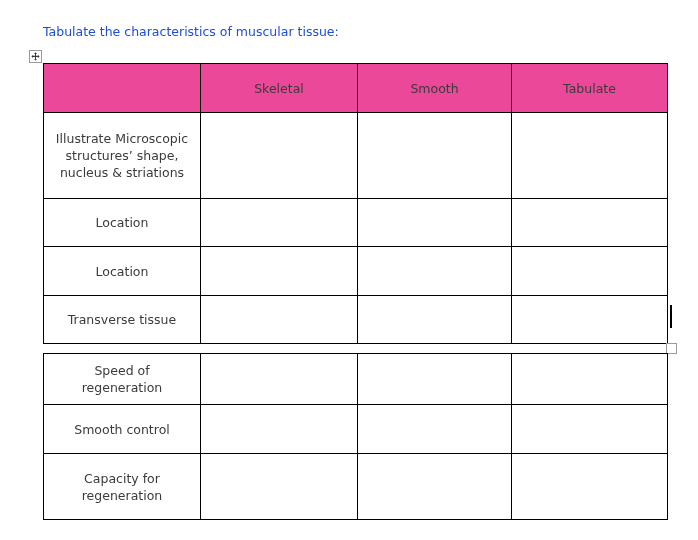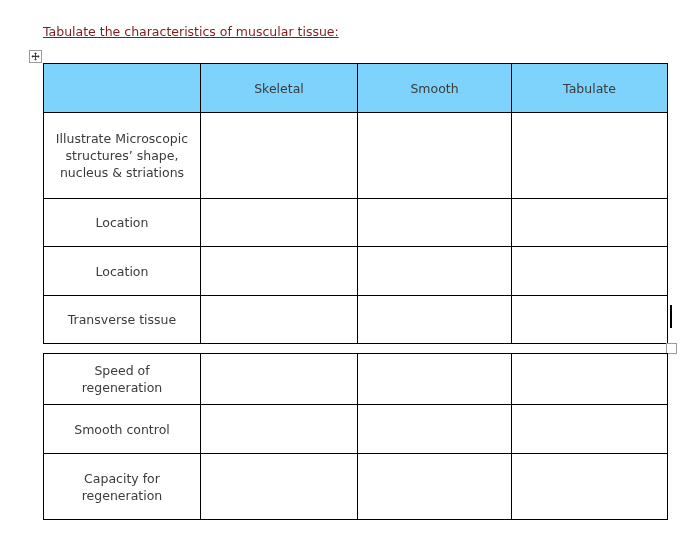--- a/index.html
+++ b/index.html
@@ -17,23 +17,22 @@
     -webkit-font-smoothing: antialiased;
   }
 
   
   #doc-prompt {
     position: absolute;
     left: 43px;
     top: 24px;
     font-size: 12.5px;
     line-height: 16px;
-    color: #7f1d1d;
+    color: #1d4ed8;
     white-space: nowrap;
-    text-decoration: underline;
   }
 
   
   #table-move-handle {
     position: absolute;
     left: 29px;
     top: 50px;
     width: 13px;
     height: 13px;
     box-sizing: border-box;
@@ -91,21 +90,21 @@
     vertical-align: middle;
   }
 
   
   col.c-label  { width: 157px; }
   col.c-skel   { width: 157px; }
   col.c-smooth { width: 154px; }
   col.c-card   { width: 156px; }
 
   tr.header-row td {
-    background: #7dd3fc;
+    background: #ec4899;
     text-align: center;
     height: 49px;
   }
   tr.header-row td.label-cell { text-align: left; }
 
   td.label-cell { text-align: center; }
   td.blank-cell { }
 
   
   .r-illustrate td { height: 86px; vertical-align: middle; }

